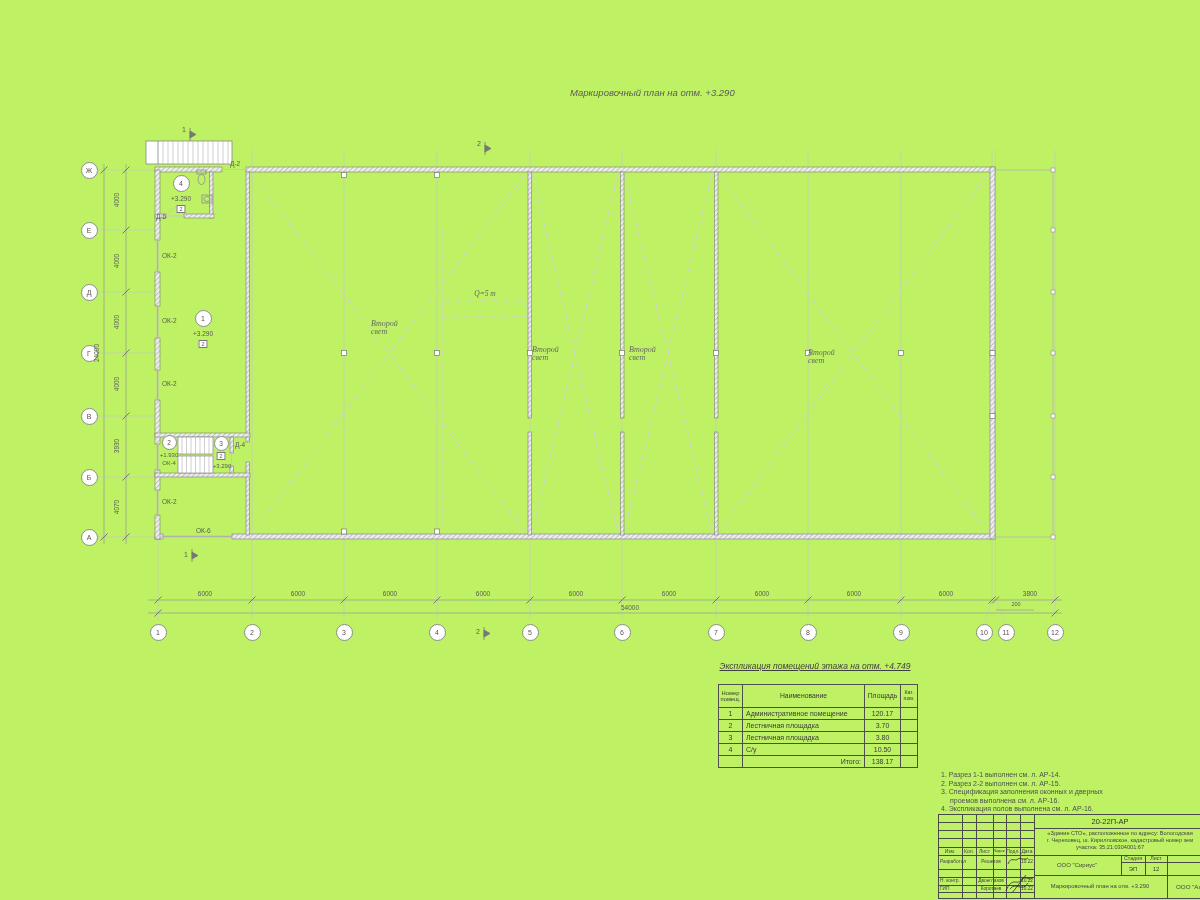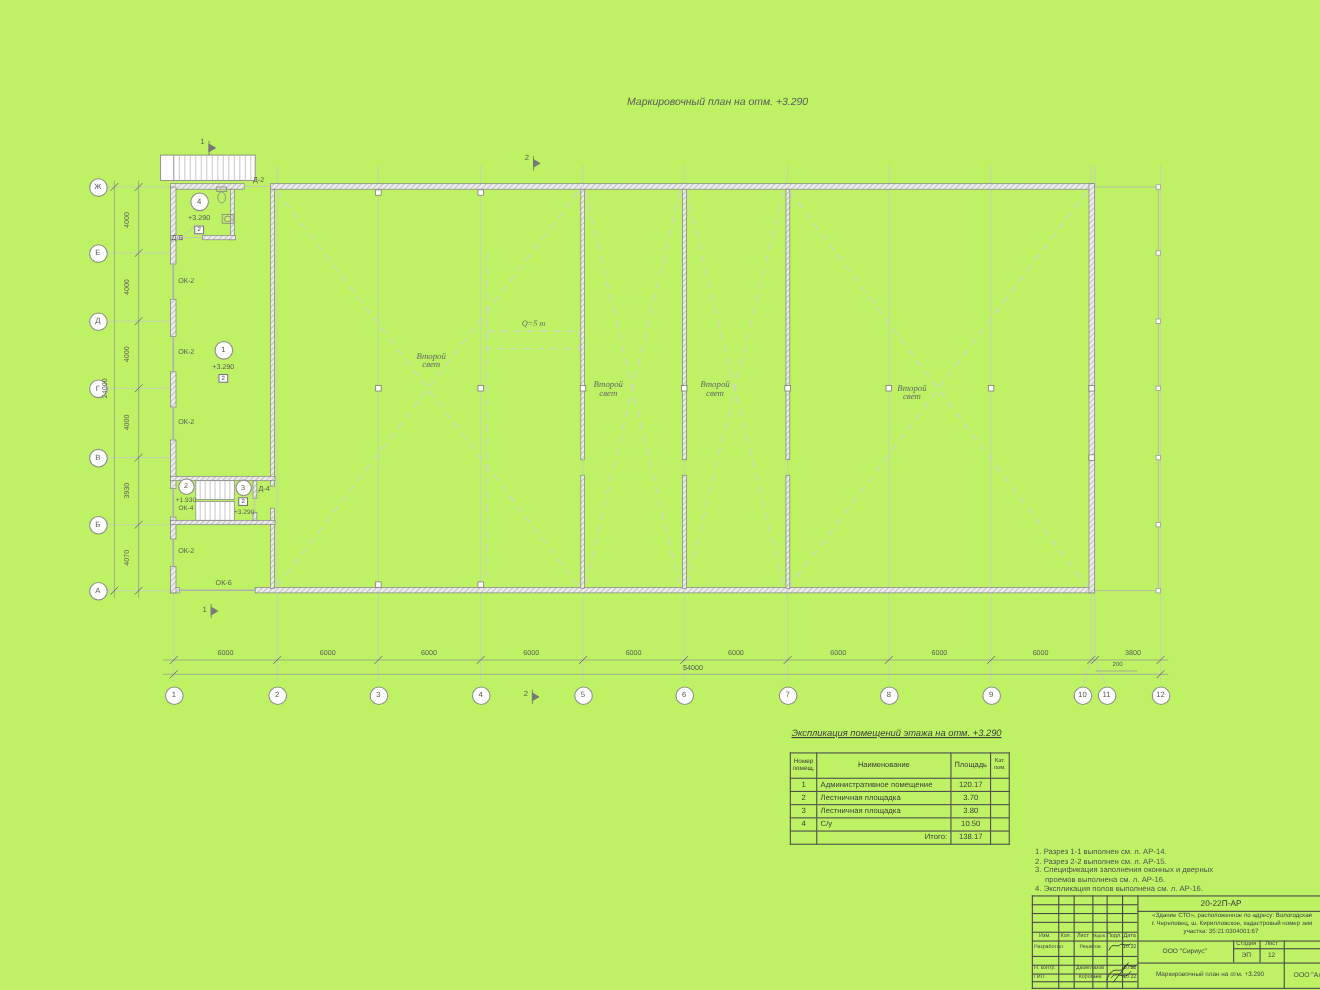--- a/index.html
+++ b/index.html
@@ -1,20 +1,20 @@
 <!DOCTYPE html>
 <html><head>
 <meta charset="utf-8">
 <style>
   html,body{margin:0;padding:0;background:#fff;}
   #page{position:relative;width:1200px;height:900px;background:#bef264;overflow:hidden;
         font-family:"Liberation Sans",sans-serif;}
   svg{position:absolute;left:0;top:0;}
   .t{position:absolute;color:#5a5a5a;font-size:7px;line-height:1.05;white-space:nowrap;}
-  .ctr{transform:translateX(-50%);text-align:center;}
+  .ctr{transform:translateX(-50%);text-align:left;}
   .it{font-style:italic;}
   .srf{font-family:"Liberation Serif",serif;font-style:italic;color:#666;}
   .rot{transform:translate(-50%,-50%) rotate(-90deg);}
   .bub{position:absolute;width:17px;height:17px;border:1px solid #8c8c8c;border-radius:50%;
        font-size:7px;color:#555;display:flex;align-items:center;justify-content:center;background:#fff;box-sizing:border-box;}
   .bub.sm{width:15px;height:15px;font-size:6.5px;}
   .box{position:absolute;border:1px solid #777;font-size:5.5px;line-height:7px;color:#555;
        width:9px;height:8px;text-align:center;background:#fff;transform:translateX(-50%);box-sizing:border-box;}
   .wrap2{white-space:normal;width:42px;}
   
@@ -326,21 +326,21 @@
 <div class="t srf ctr wrap2" style="left:650px;top:346px;font-size:8px;">Второй свет</div>
 <div class="t srf ctr wrap2" style="left:829px;top:349px;font-size:8px;">Второй свет</div>
 
 <div class="t srf ctr" style="left:485px;top:290px;font-size:7.5px;">Q=5 т</div>
 
 <div class="t ctr" style="left:184px;top:126px;">1</div>
 <div class="t ctr" style="left:186px;top:551px;">1</div>
 <div class="t ctr" style="left:479px;top:140px;">2</div>
 <div class="t ctr" style="left:478px;top:628px;">2</div>
 
-<div class="t it ctr" style="left:815px;top:662px;font-size:8.5px;color:#3f3f3f;text-decoration:underline;">Экспликация помещений этажа на отм. +3.290</div>
+<div class="t it ctr" style="left:815px;top:662px;font-size:8.5px;color:#3f3f3f;text-decoration:underline;">Экспликация помещений этажа на отм. +4.749</div>
 
 <table id="expl">
   <colgroup>
         <col style="width:24px">
         <col style="width:122px">
         <col style="width:36px">
         <col style="width:17px">
       </colgroup>
   <tbody>
         <tr style="height:23px">

